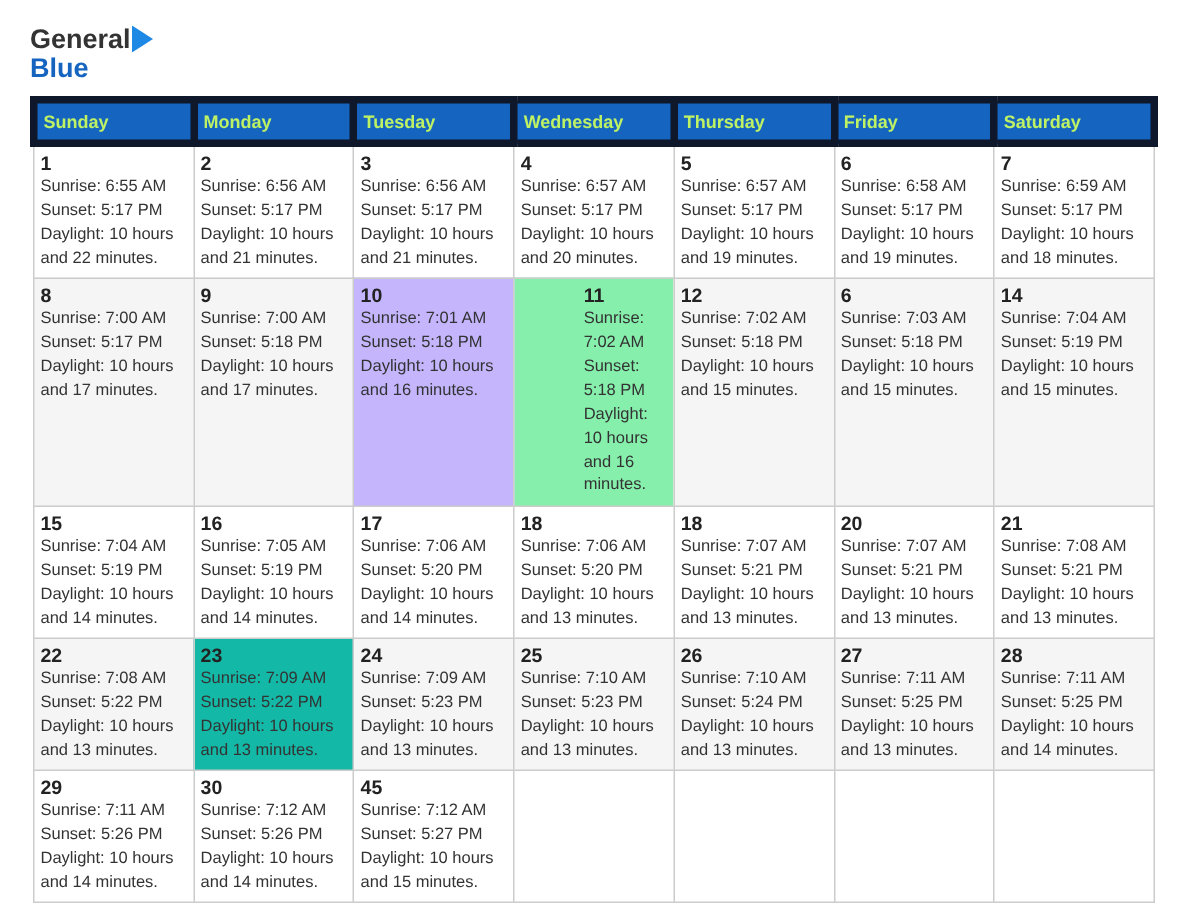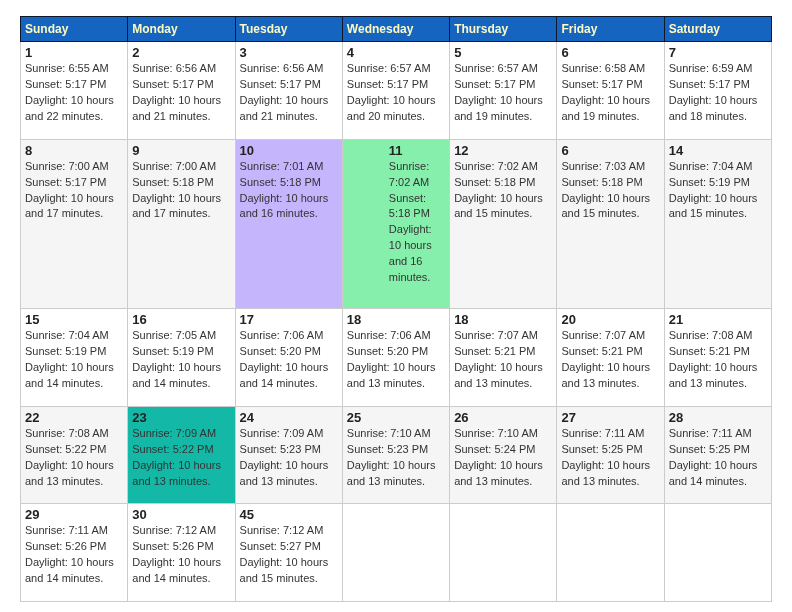--- a/index.html
+++ b/index.html
@@ -44,26 +44,26 @@
     }
     .calendar {
       flex: 1;
       border: 1px solid #ccc;
       border-collapse: collapse;
       width: 100%;
       table-layout: fixed;
     }
     .calendar th {
       background-color: #1565c0;
-      color: #fef9c3;
+      color: #bef264;
       font-size: 12px;
       font-weight: bold;
       padding: 5px 4px;
       text-align: left;
-      border: 1px solid #0f172a;
+      border: 5px solid #0f172a;
     }
     .calendar td {
       vertical-align: top;
       border: 1px solid #ccc;
       padding: 3px 4px;
       font-size: 9.5px;
       color: #333;
       background: #fff;
       height: 82px;
     }
@@ -87,20 +87,35 @@
     }
     .logo-wrap {
       display: flex;
       align-items: center;
     }
   </style>
 </head>
 <body>
 
 <div class="page">
+  <div class="header">
+    <div class="logo">
+      <div class="logo-wrap">
+        <span style="font-size:18px;font-weight:bold;color:#333;">General</span>
+        <svg width="22" height="18" viewBox="0 0 22 18" style="margin-left:1px;margin-top:-2px;">
+          <polygon points="0,0 14,9 0,18" fill="#1e88e5"></polygon>
+        </svg>
+      </div>
+      <span style="font-size:18px;font-weight:bold;color:#1565c0;margin-top:-2px;">Blue</span>
+    </div>
+    <div class="title-block">
+      <div class="month-title"></div>
+      <div class="location"></div>
+    </div>
+  </div>
 
   <table class="calendar">
     <thead>
       <tr>
         <th>Sunday</th>
         <th>Monday</th>
         <th>Tuesday</th>
         <th>Wednesday</th>
         <th>Thursday</th>
         <th>Friday</th>

